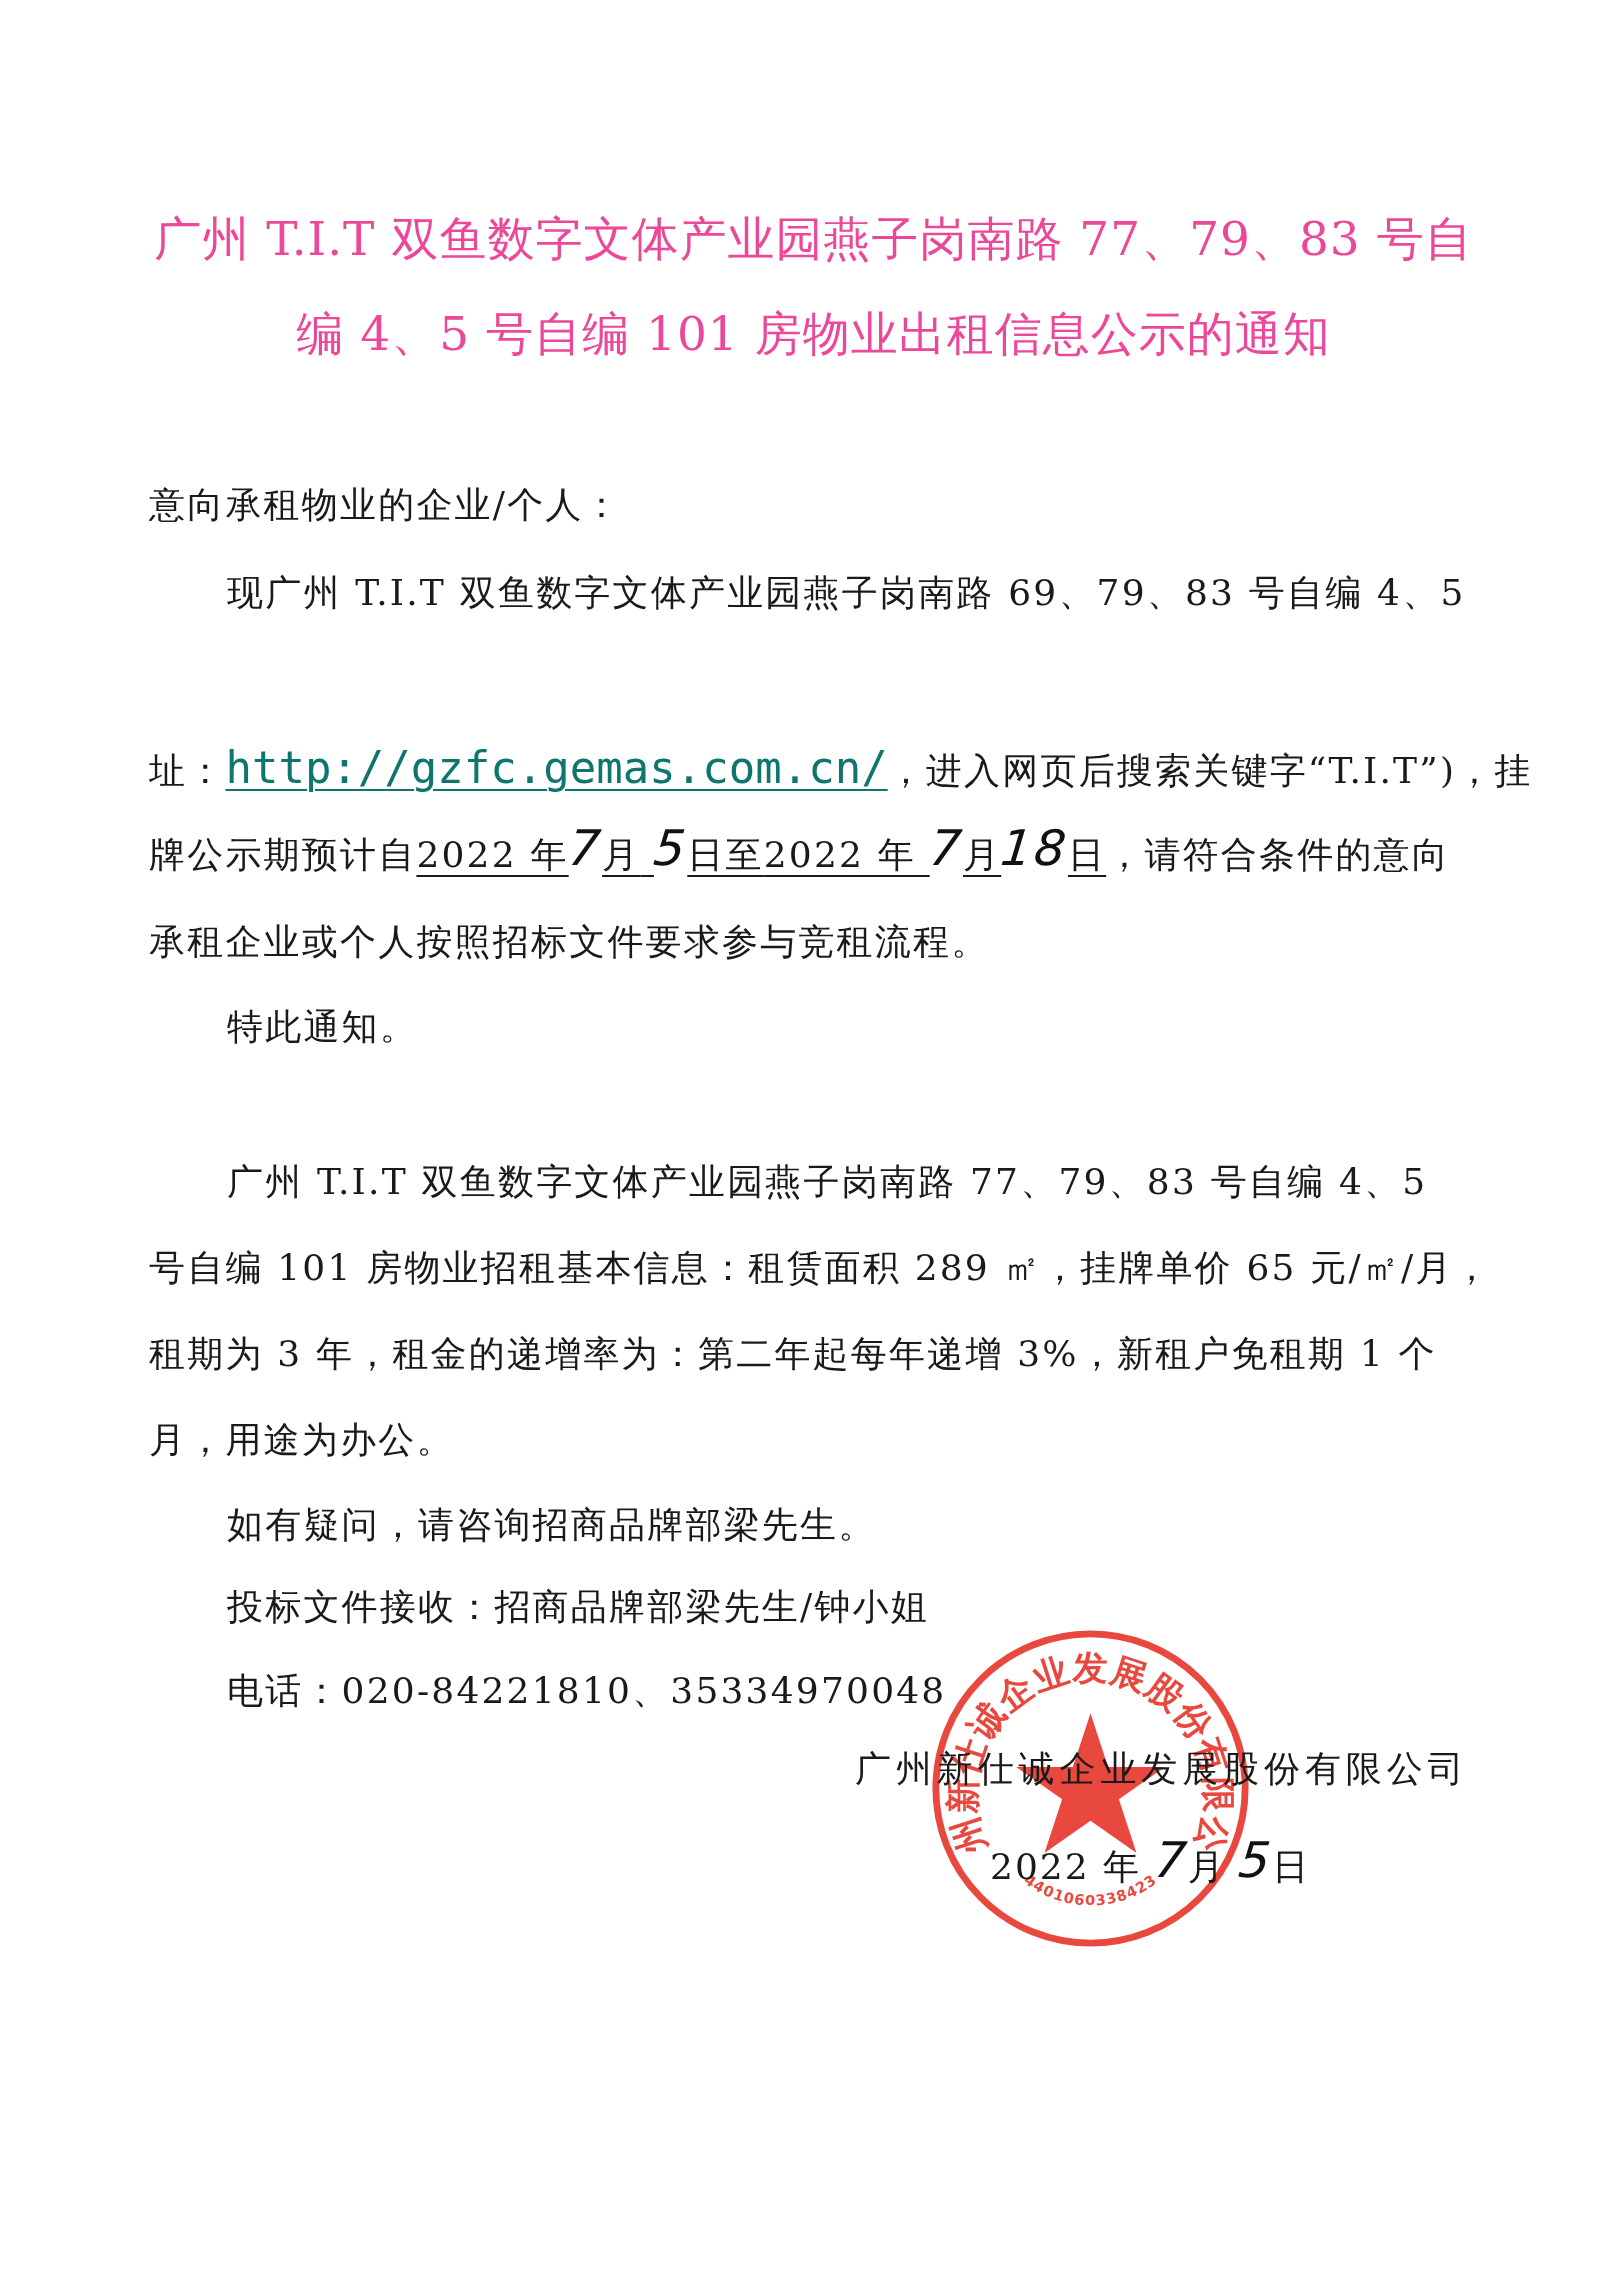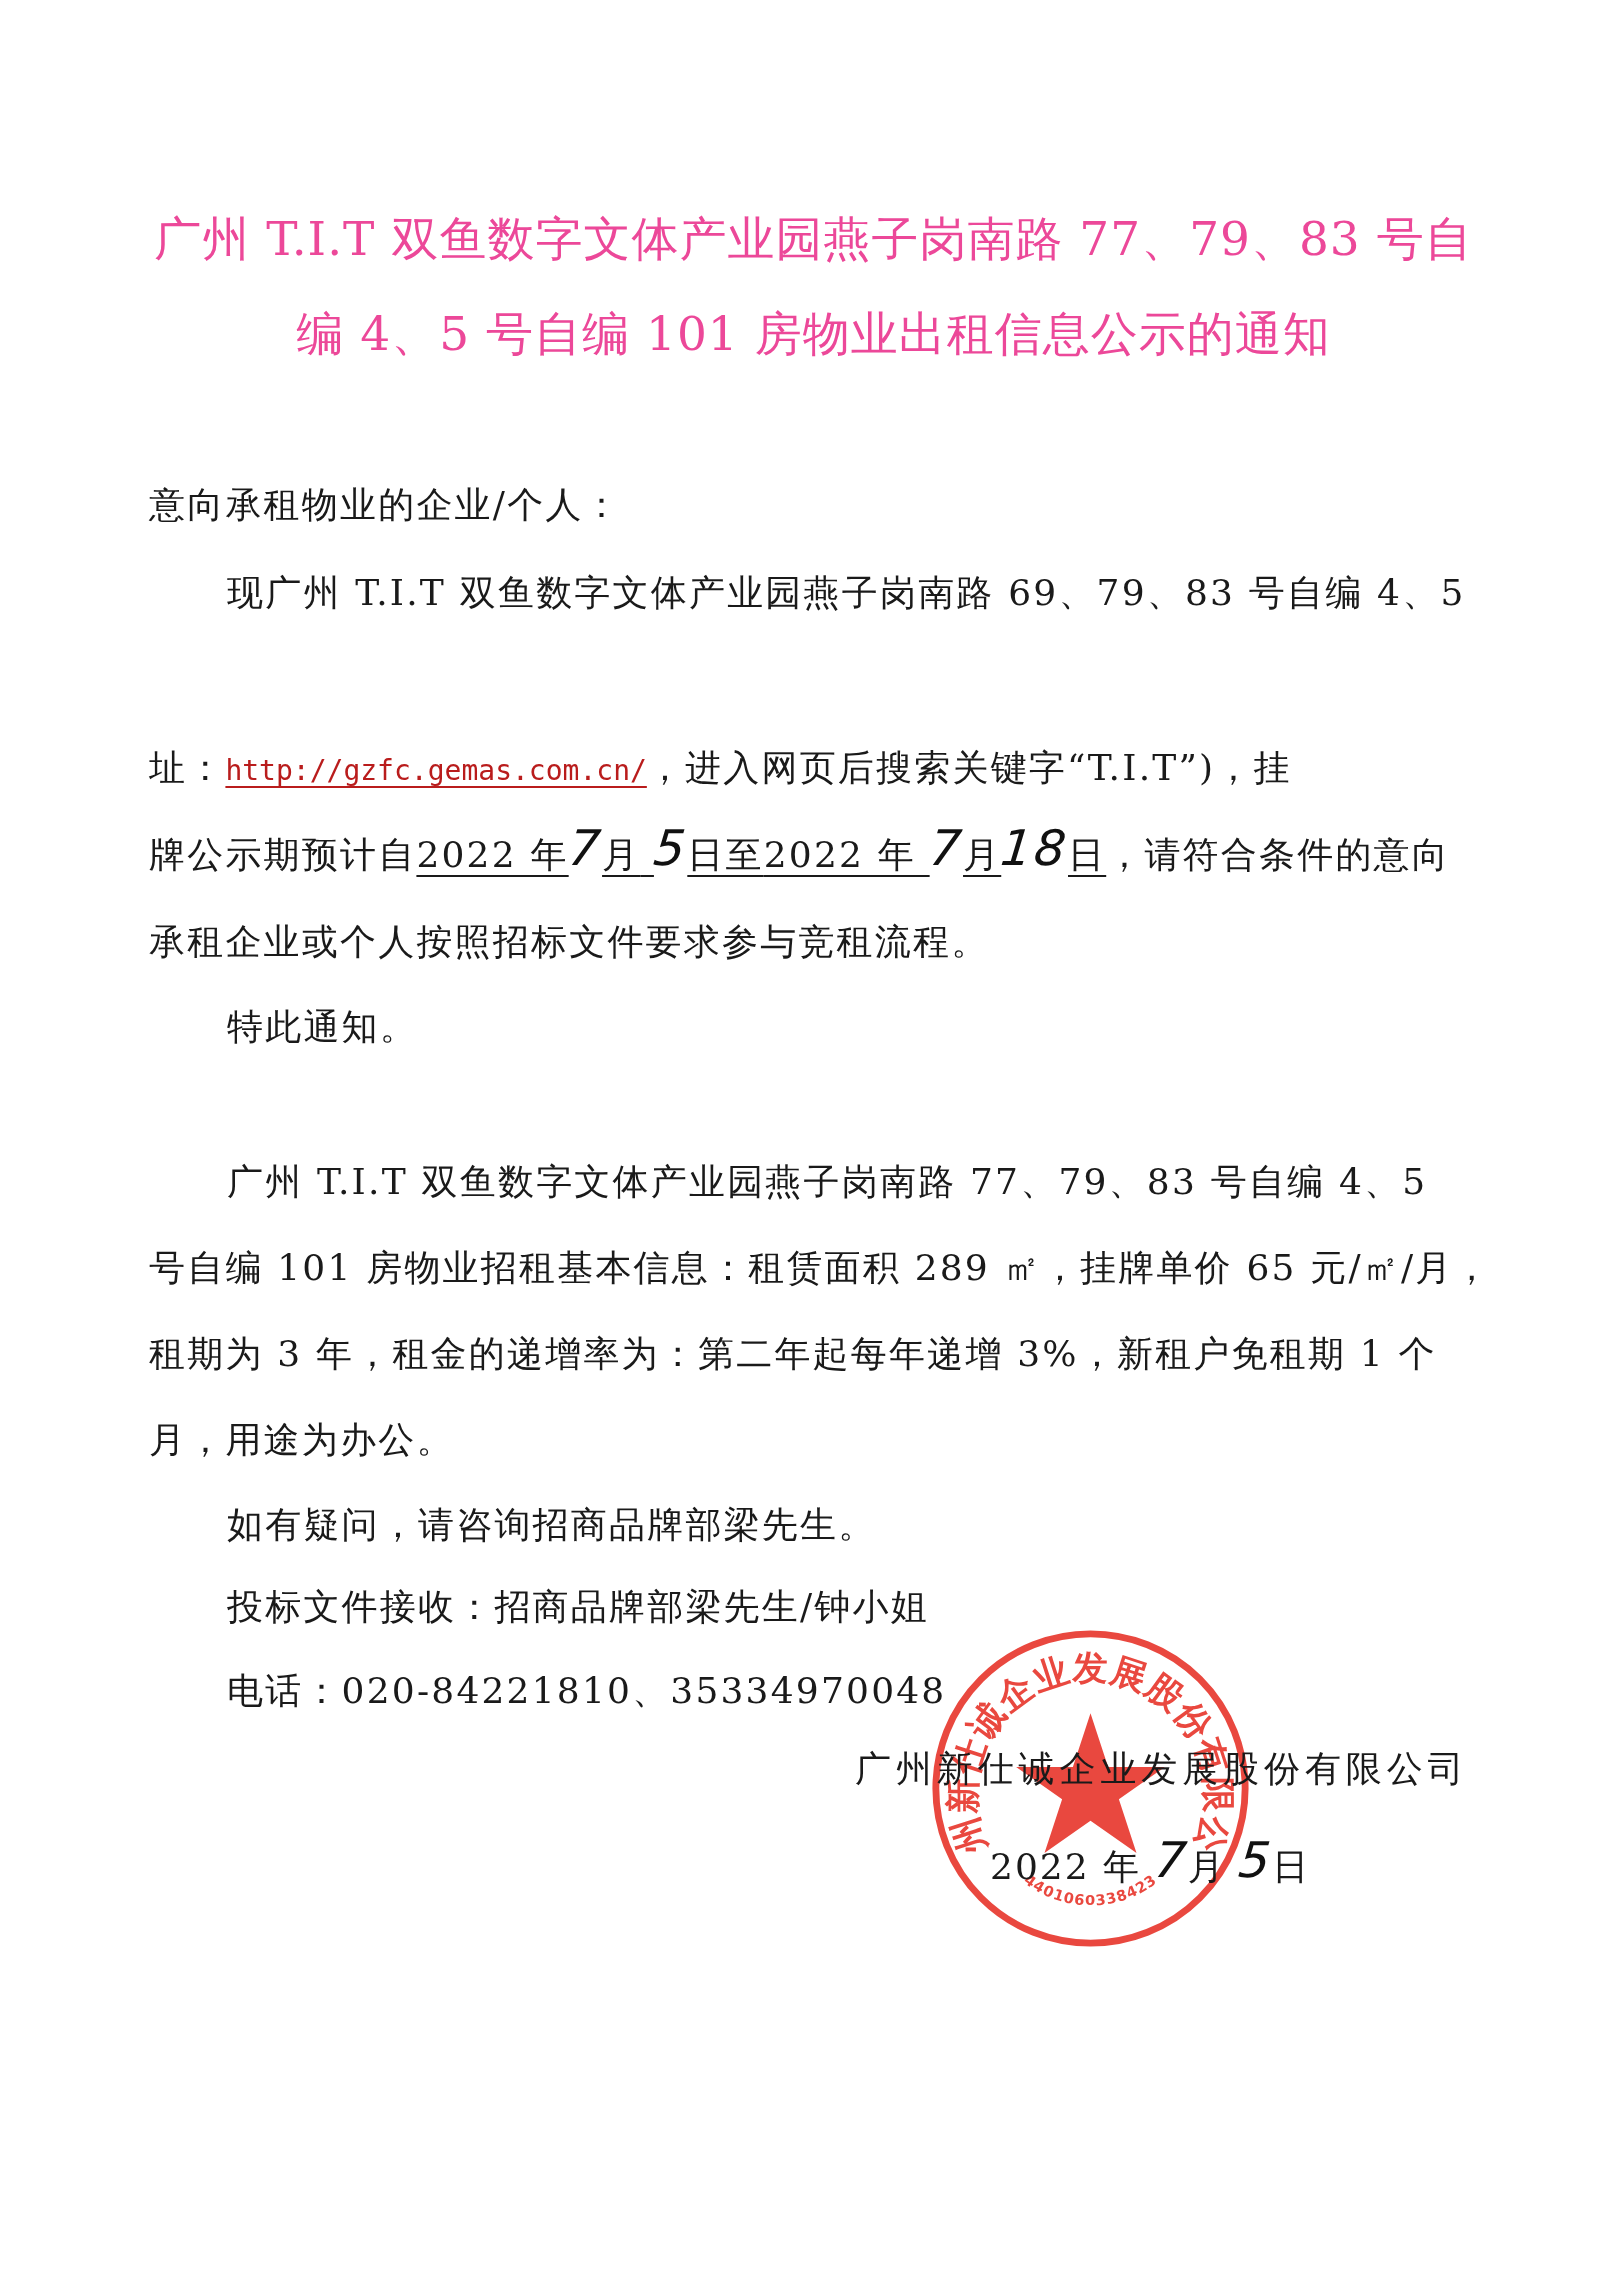--- a/index.html
+++ b/index.html
@@ -45,24 +45,24 @@
       color: #1a1a1a;
       white-space: nowrap;
       letter-spacing: 2.2px;
     }
     .indent { left: 227px; }
 
     .link {
       text-decoration: underline;
       text-decoration-thickness: 2px;
       text-underline-offset: 5.9px;
-      color: #b91c1c;
+      color: #0f766e;
       font-family: "DejaVu Sans Mono", "Liberation Mono", monospace;
       letter-spacing: 0px;
-      font-size: 28px;
+      font-size: 44px;
     }
     .underline {
       text-decoration: underline;
       text-decoration-thickness: 2px;
       text-underline-offset: 7.8px;
     }
     .hand {
       font-family: "DejaVu Sans", sans-serif;
       font-size: 49px;
       font-style: italic;

